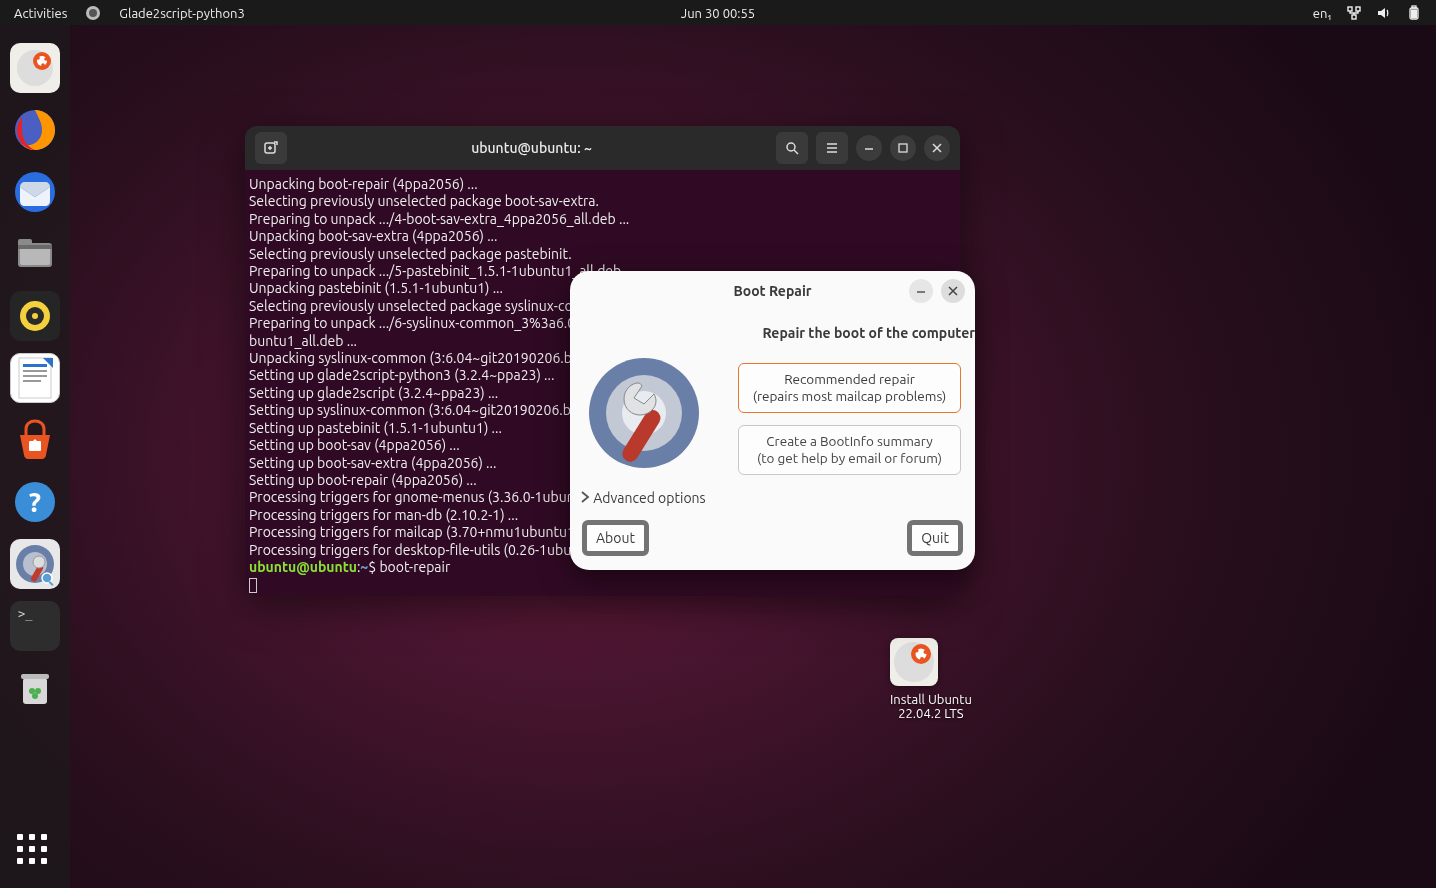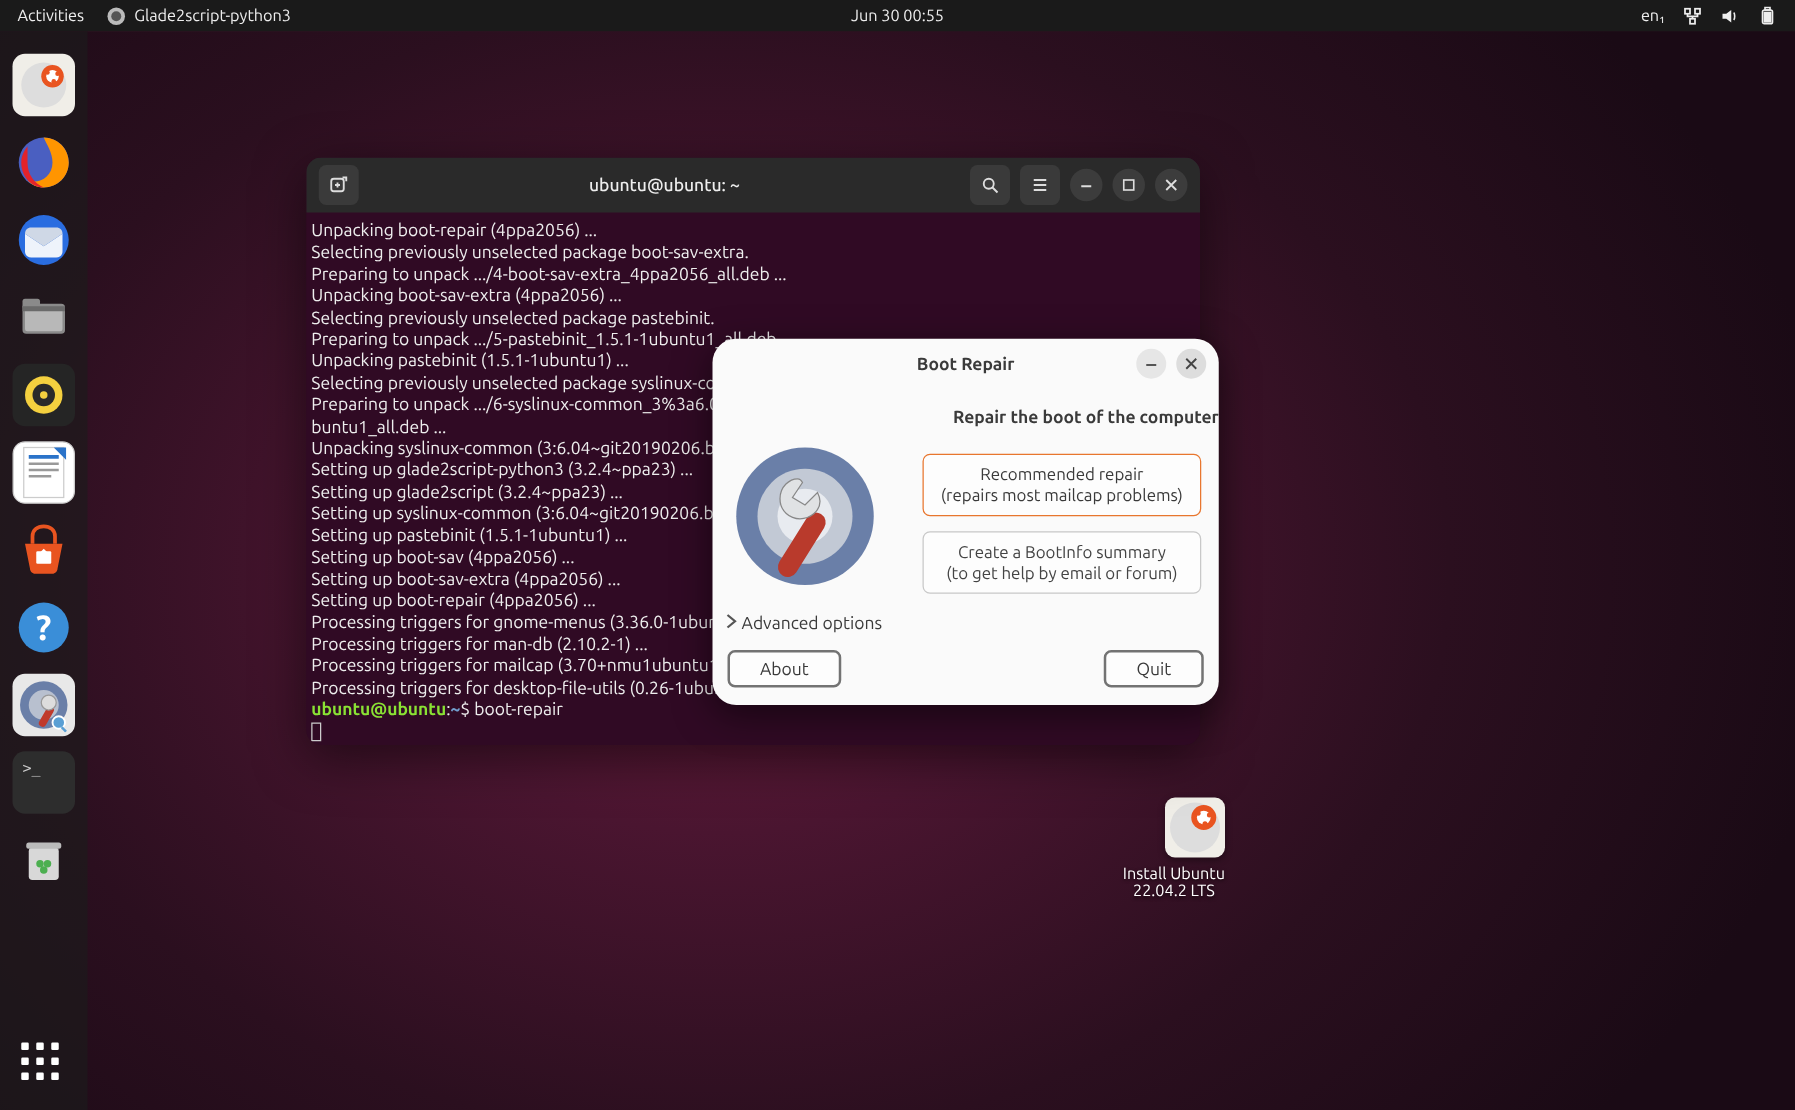--- a/index.html
+++ b/index.html
@@ -15,21 +15,21 @@
 
 
 .topbar {
   position: absolute; top: 0; left: 0; right: 0; height: 25px;
   background: #1a1a1a; color: #eee; display: flex; align-items: center;
   font-size: 13px; z-index: 300;
 }
 .topbar .left-area { display: flex; align-items: center; gap: 18px; padding-left: 14px; }
 .topbar .center-area { position: absolute; left: 50%; transform: translateX(-50%); }
 .topbar .right-area { margin-left: auto; display: flex; align-items: center; gap: 14px; padding-right: 14px; }
-.topbar .app-indicator { display: flex; align-items: center; gap: 6px; }
+.topbar .app-indicator { display: flex; align-items: center; gap: 18px; }
 .status-icon { width: 16px; height: 16px; display: inline-flex; align-items: center; justify-content: center; }
 
 
 .dock {
   position: absolute; top: 25px; left: 0; bottom: 0; width: 70px;
   background: rgba(28, 28, 28, 0.65); z-index: 200;
   display: flex; flex-direction: column; align-items: center; padding-top: 18px; gap: 12px;
 }
 .dock-item {
   width: 50px; height: 50px; border-radius: 10px; display: flex;
@@ -95,28 +95,28 @@
 .br-buttons { flex: 1; display: flex; flex-direction: column; gap: 12px; padding-top: 10px; }
 .br-bigbtn {
   border: 1px solid #c8c8c8; border-radius: 6px; background: #fdfdfd;
   padding: 7px 8px; text-align: center; font-size: 13.5px; line-height: 17px;
   cursor: pointer; color: #444; margin-left: 22px;
 }
 .br-bigbtn.primary { border-color: #e8762e; color: #3a3a3a; }
 .br-advanced { padding: 8px 14px 8px 10px; font-size: 14px; color: #3a3a3a; cursor: pointer; }
 .br-footer { display: flex; padding: 6px 12px 14px; gap: 8px; }
 .br-smallbtn {
-  border: 2px solid #737373; border-radius: 6px; background: #fdfdfd;
-  padding: 5px 24px; font-size: 14px; cursor: pointer; color: #3a3a3a;
+  border: 5px solid #737373; border-radius: 6px; background: #fdfdfd;
+  padding: 5px 9px; font-size: 14px; cursor: pointer; color: #3a3a3a;
 }
 
 
 .desktop-icon {
   position: absolute; left: 890px; top: 638px; width: 90px;
-  display: flex; flex-direction: column; align-items: flex-end; gap: 6px;
+  display: flex; flex-direction: column; align-items: flex-start; gap: 6px;
   color: #fff; font-size: 13px; text-align: center; z-index: 40;
   text-shadow: 0 1px 3px rgba(0,0,0,0.8);
 }
 .desktop-icon .icon-img { width: 48px; height: 48px; background: #f0eee8; border-radius: 8px; position: relative; box-shadow: 0 2px 6px rgba(0,0,0,0.4); }
 
 </style>
 </head>
 <body>
 
 <div class="topbar">

